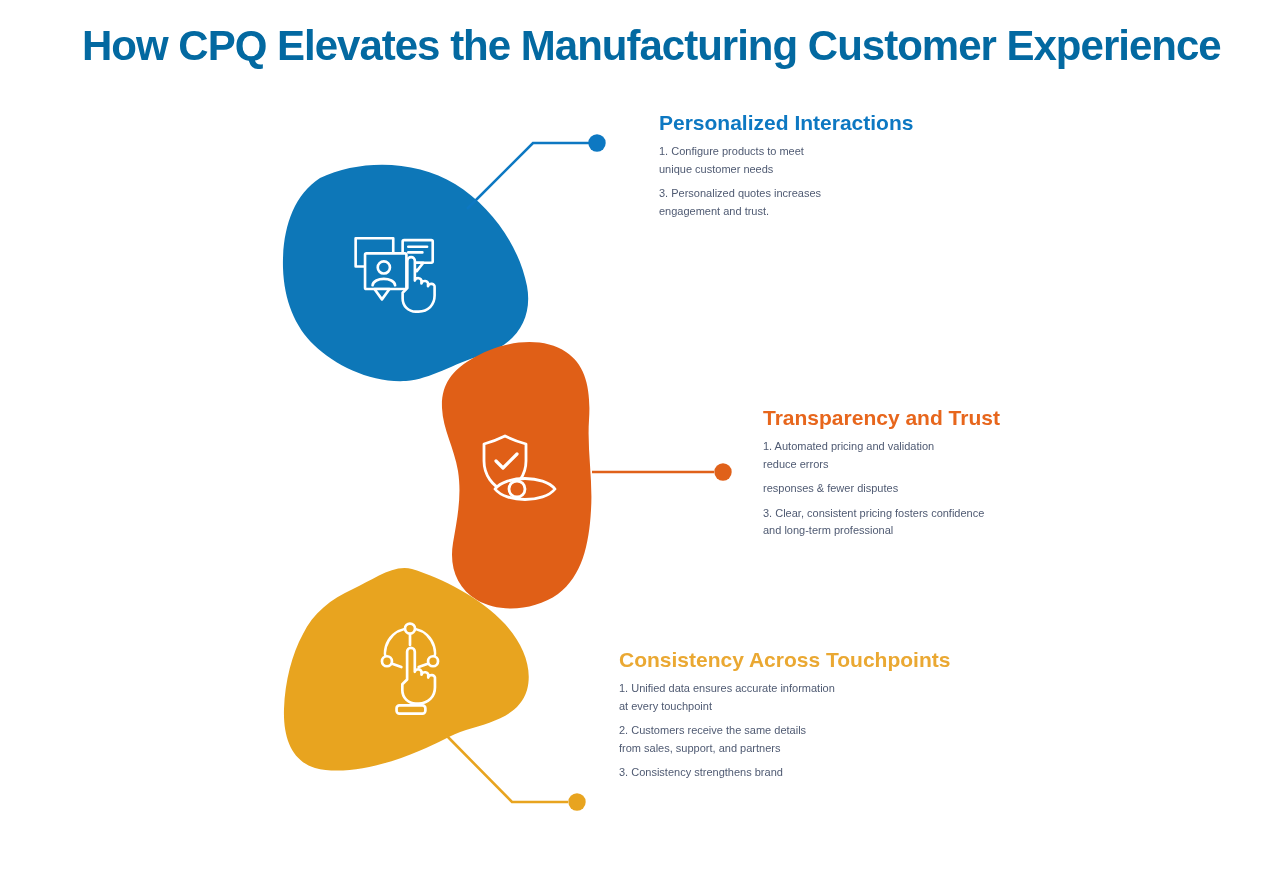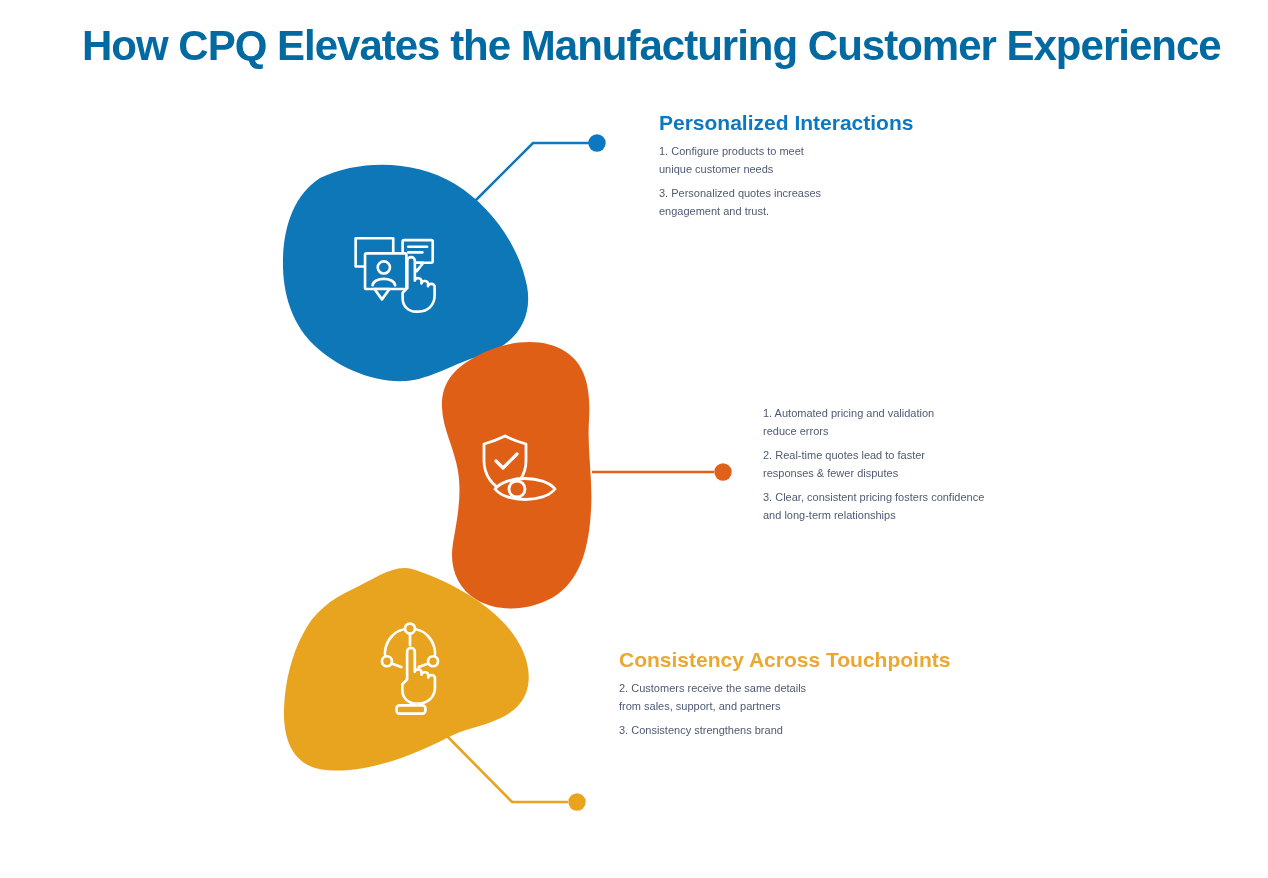--- a/index.html
+++ b/index.html
@@ -104,36 +104,40 @@
       <div>1. Configure products to meet</div>
       <div>unique customer needs</div>
     </div>
     <div class="item">
       <div>3. Personalized quotes increases</div>
       <div>engagement and trust.</div>
     </div>
   </div>
 
   <div class="section" style="left:763px;top:405px;">
+    <h2 class="sec-title orange">Transparency and Trust</h2>
     <div class="item">
       <div>1. Automated pricing and validation</div>
       <div>reduce errors</div>
     </div>
     <div class="item">
-      <div>2. Real-time quotes lead to faster</div>
       <div>responses &amp; fewer disputes</div>
     </div>
     <div class="item">
       <div>3. Clear, consistent pricing fosters confidence</div>
-      <div>and long-term relationships</div>
+      <div>and long-term professional</div>
     </div>
   </div>
 
   <div class="section" style="left:619px;top:647px;">
     <h2 class="sec-title gold">Consistency Across Touchpoints</h2>
+    <div class="item">
+      <div>1. Unified data ensures accurate information</div>
+      <div>at every touchpoint</div>
+    </div>
     <div class="item">
       <div>2. Customers receive the same details</div>
       <div>from sales, support, and partners</div>
     </div>
     <div class="item">
       <div>3. Consistency strengthens brand</div>
     </div>
   </div>
 
 </div>

